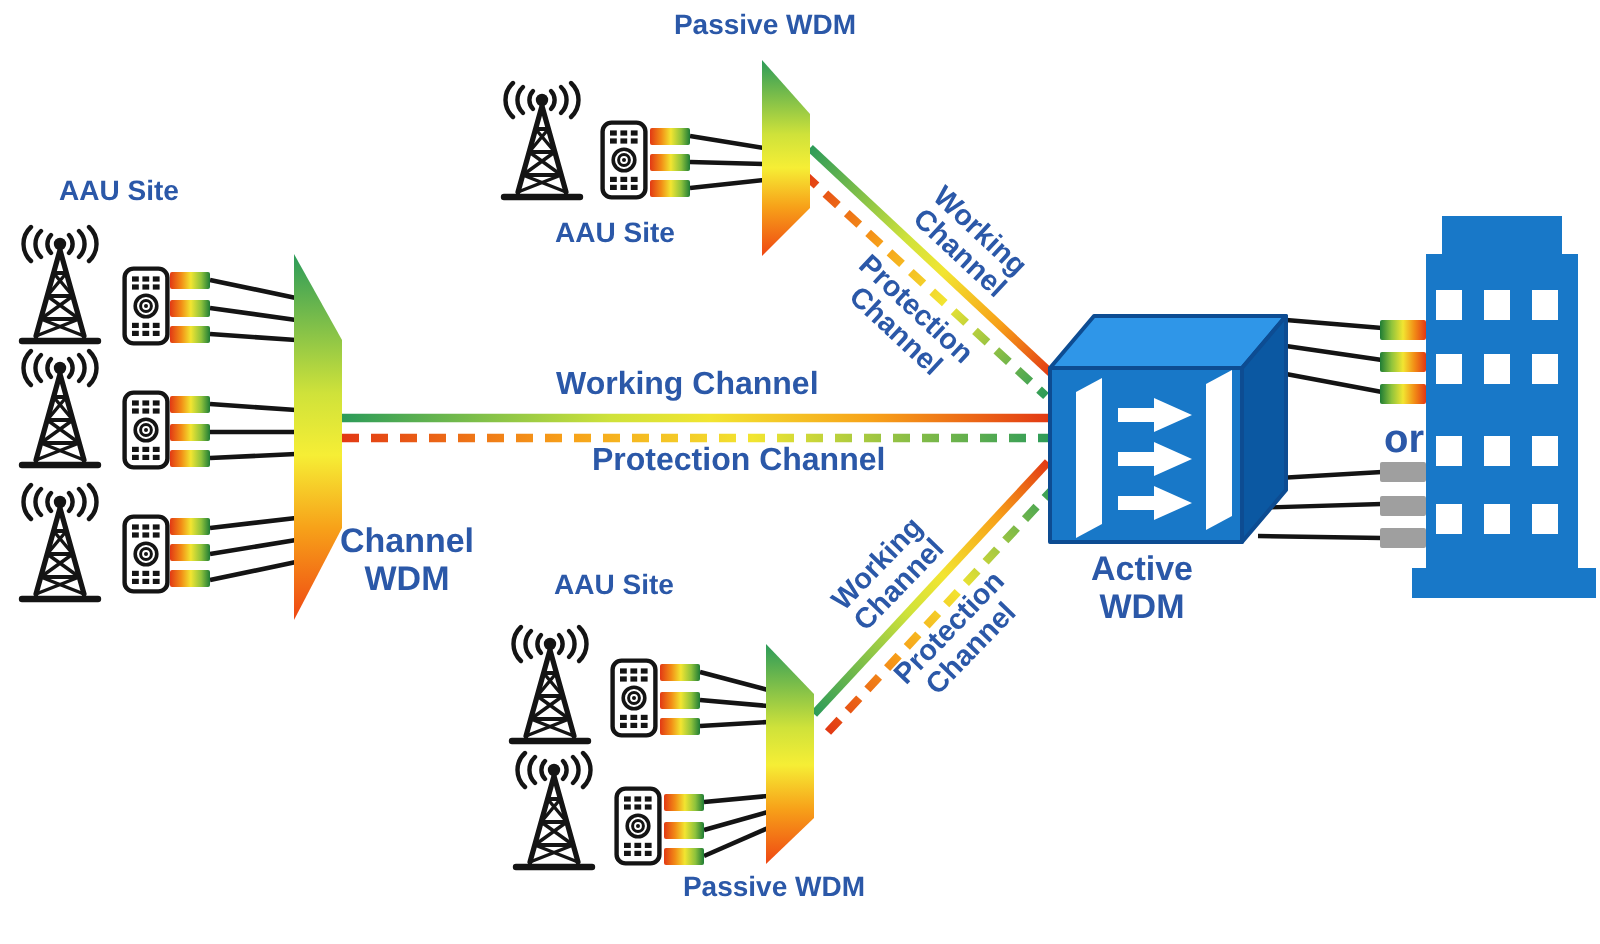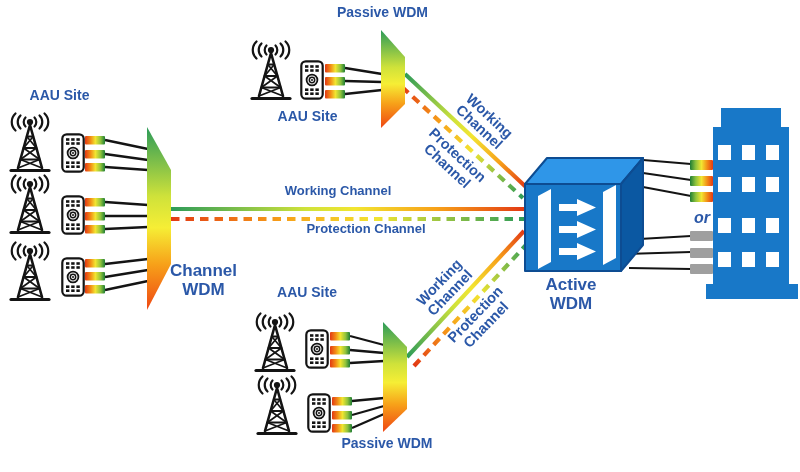--- a/index.html
+++ b/index.html
@@ -7,22 +7,22 @@
     position:relative;width:800px;height:472px;background:#ffffff;overflow:hidden;
     font-family:"Liberation Sans",sans-serif;
   }
   .stage svg{position:absolute;left:0;top:0;}
   .lbl{
     position:absolute;font-weight:bold;color:#2b58a8;text-align:center;
     line-height:1.12;white-space:nowrap;
   }
   .fs18{font-size:14px;}
   .fs17{font-size:17px;}
-  .fs15{font-size:13px;}
-  .fs16{font-size:16px;font-style:italic;}
+  .fs15{font-size:16px;}
+  .fs16{font-size:20px;}
   .diag{
     font-size:14.5px;line-height:1.05;
   }
   .rotdown{transform:translate(-50%,-50%) rotate(43deg);}
   .rotup{transform:translate(-50%,-50%) rotate(-46deg);}
 </style>
 </head>
 <body>
 
 <div class="stage">

